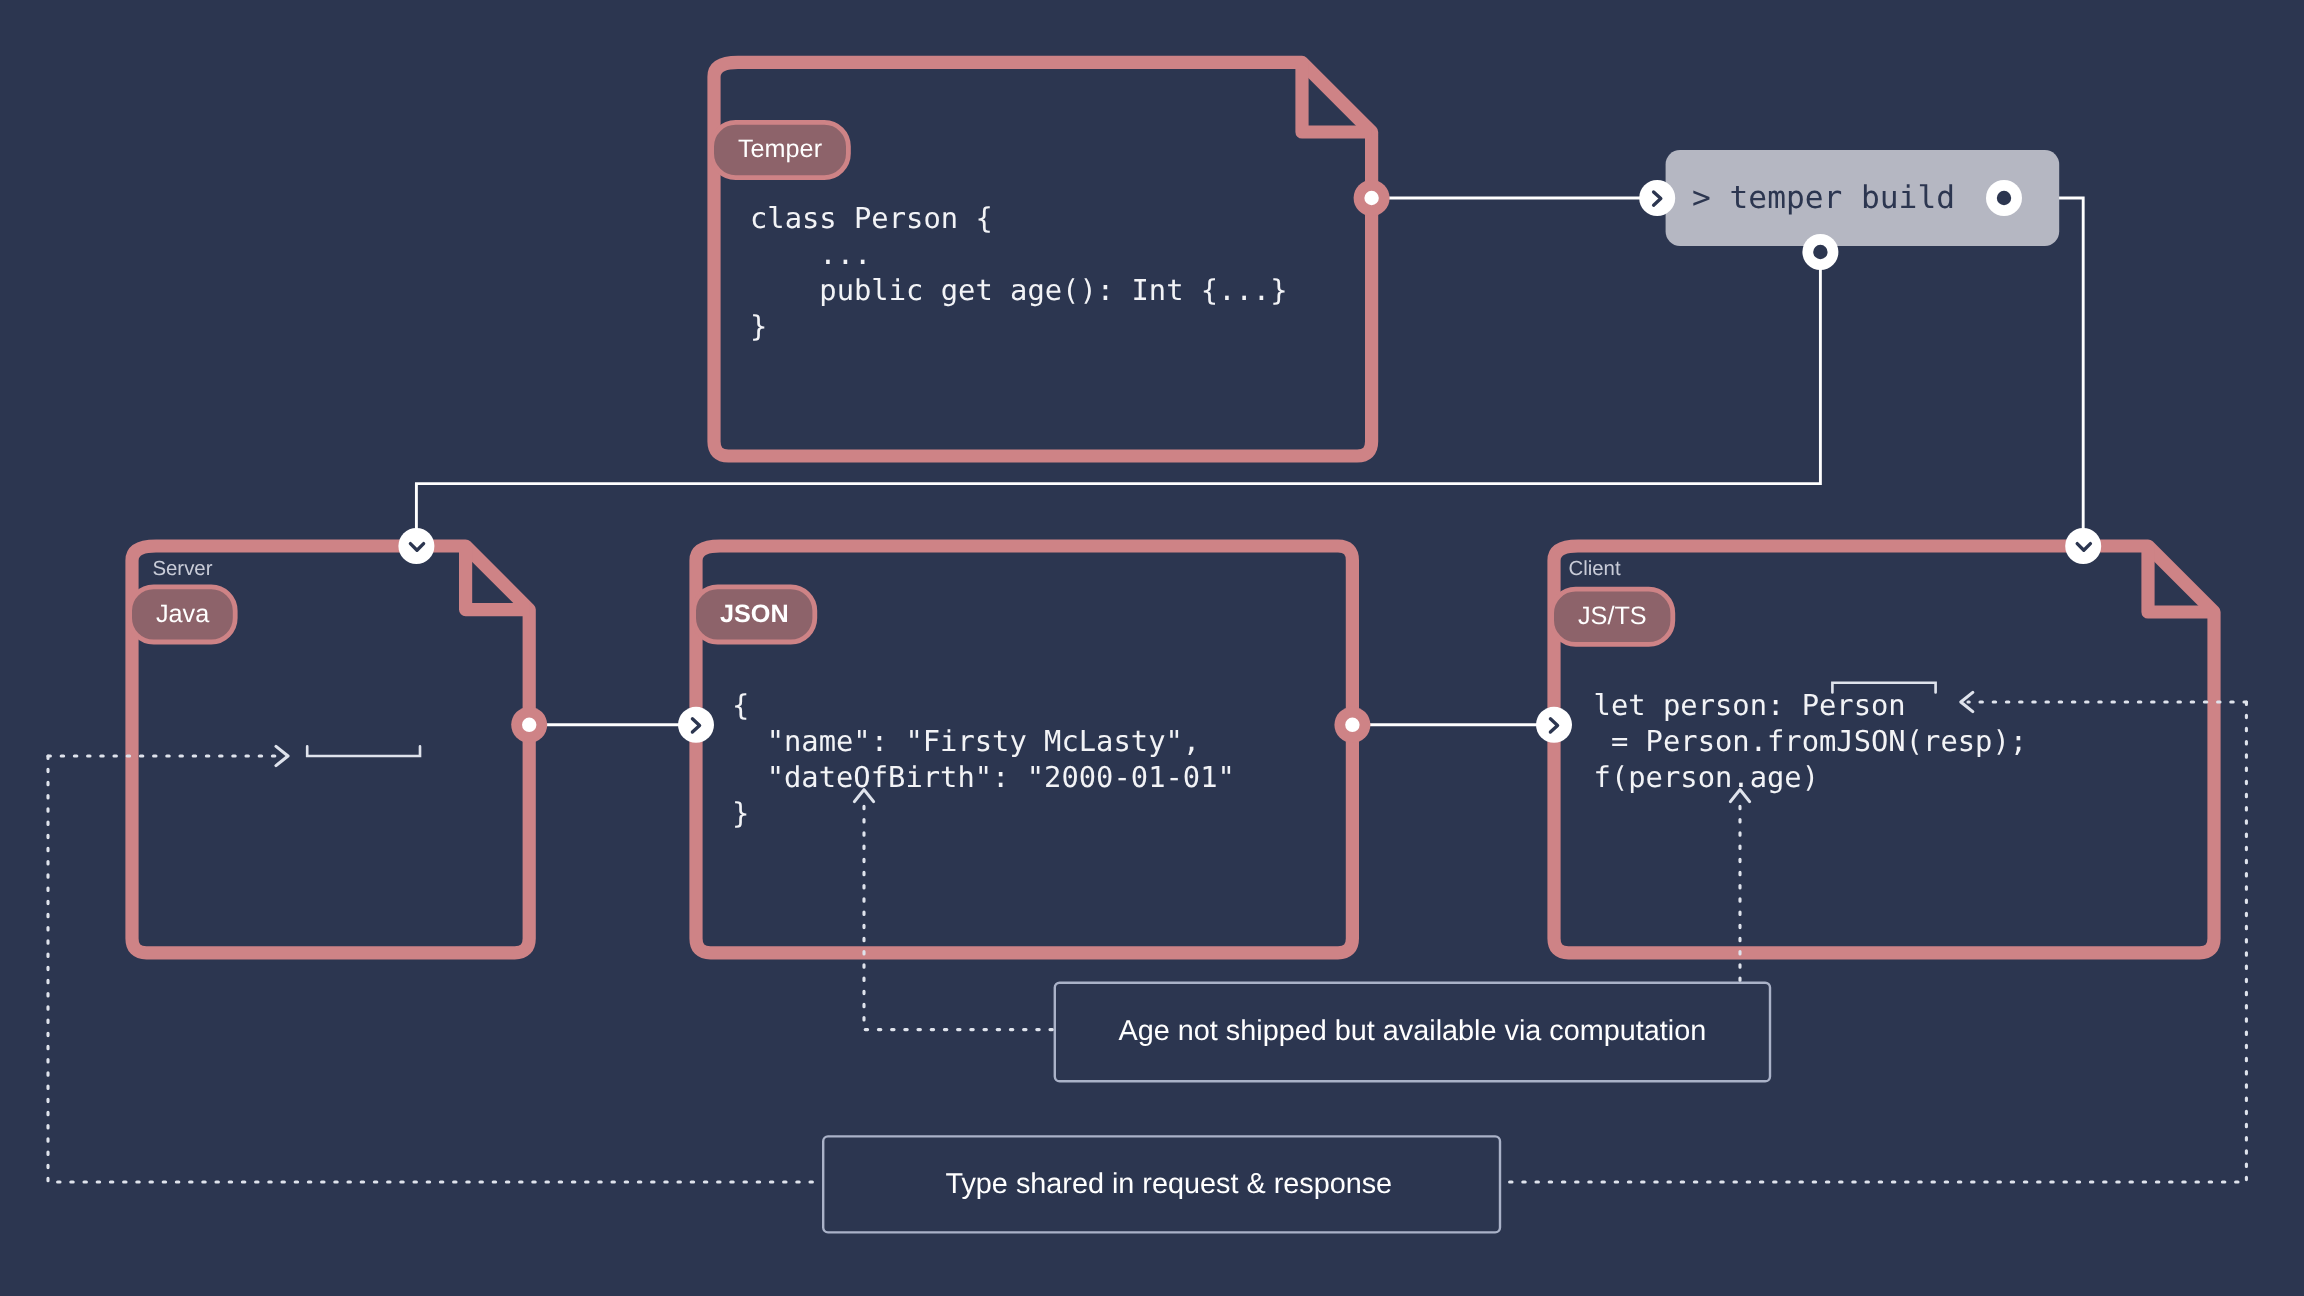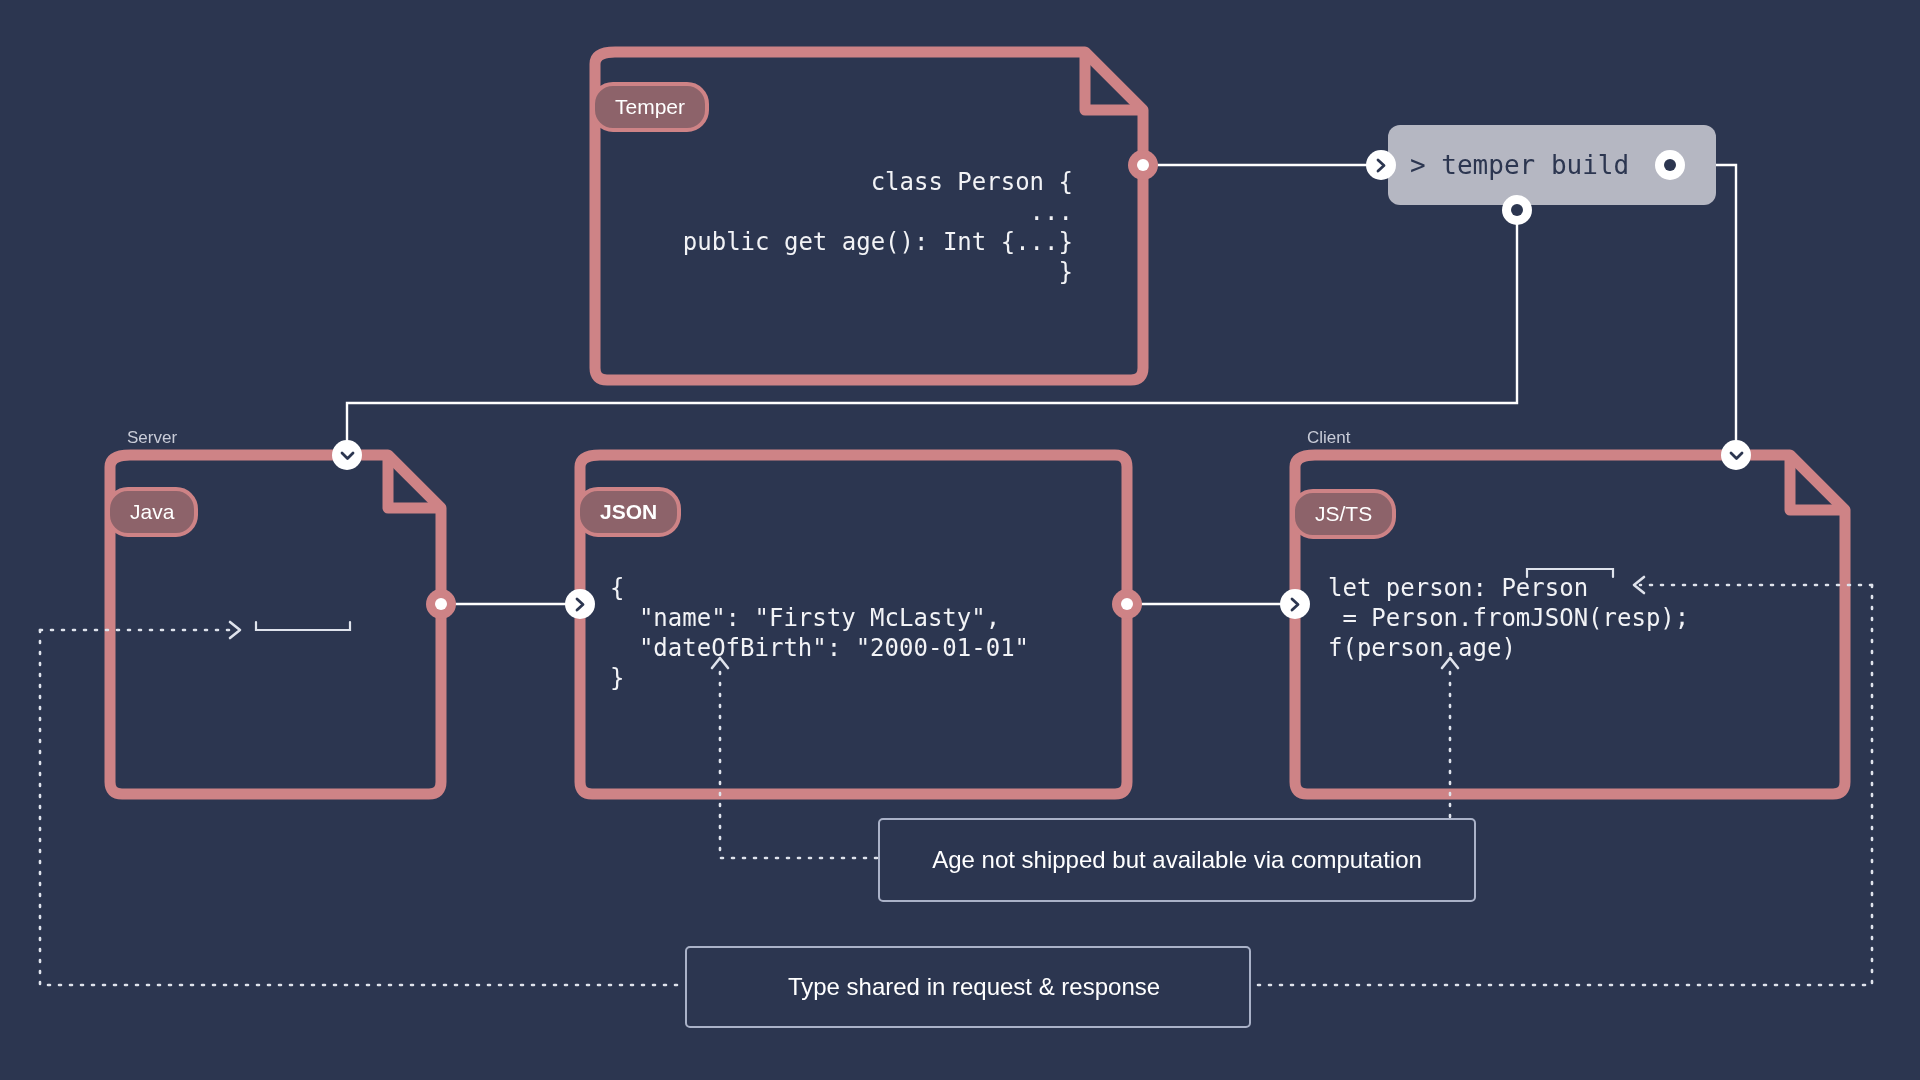--- a/index.html
+++ b/index.html
@@ -50,20 +50,21 @@
     z-index:3;
   }
 
   
   .zone-label{
     position:absolute;
     color:#c9ccd8;
     font-size:17px;
     z-index:5;
     white-space:nowrap;
+    margin-top:36px;
   }
 
   
   .callout{
     position:absolute;
     border:2px solid #aab2c8;
     border-radius:5px;
     background:#2c3650;
     color:#ffffff;
     font-size:24px;
@@ -137,22 +138,22 @@
     <path d="M 1442,668 L 1450,658 L 1458,668" fill="none" stroke="#dfe3ec" stroke-width="2.6" stroke-linecap="round" stroke-linejoin="round"></path>
 
     <path d="M 256,622 L 256,630 L 350,630 L 350,622" fill="none" stroke="#dfe3ec" stroke-width="2.2" stroke-linecap="round"></path>
     <path d="M 1527,577 L 1527,569 L 1613,569 L 1613,577" fill="none" stroke="#dfe3ec" stroke-width="2.2" stroke-linecap="round"></path>
   </svg>
 
   <div class="zone-label" style="left:127px;top:428px;">Server</div>
   <div class="zone-label" style="left:1307px;top:428px;">Client</div>
 
   <div class="note" style="left:595px;top:52px;width:548px;height:328px;">
-    <div class="tag" style="left:-4px;top:30px;">Temper</div>
-    <div class="code" style="left:30px;top:115px;text-align:right;">class Person {
+    <div class="tag" style="left:-4px;top:48px;">Temper</div>
+    <div class="code" style="left:30px;top:115px;">class Person {
     ...
     public get age(): Int {...}
 }</div>
   </div>
 
   <div class="term" style="left:1388px;top:125px;width:284px;height:80px;">
     <span>&gt; temper build</span>
   </div>
 
   <div class="note" style="left:110px;top:455px;width:331px;height:339px;">

